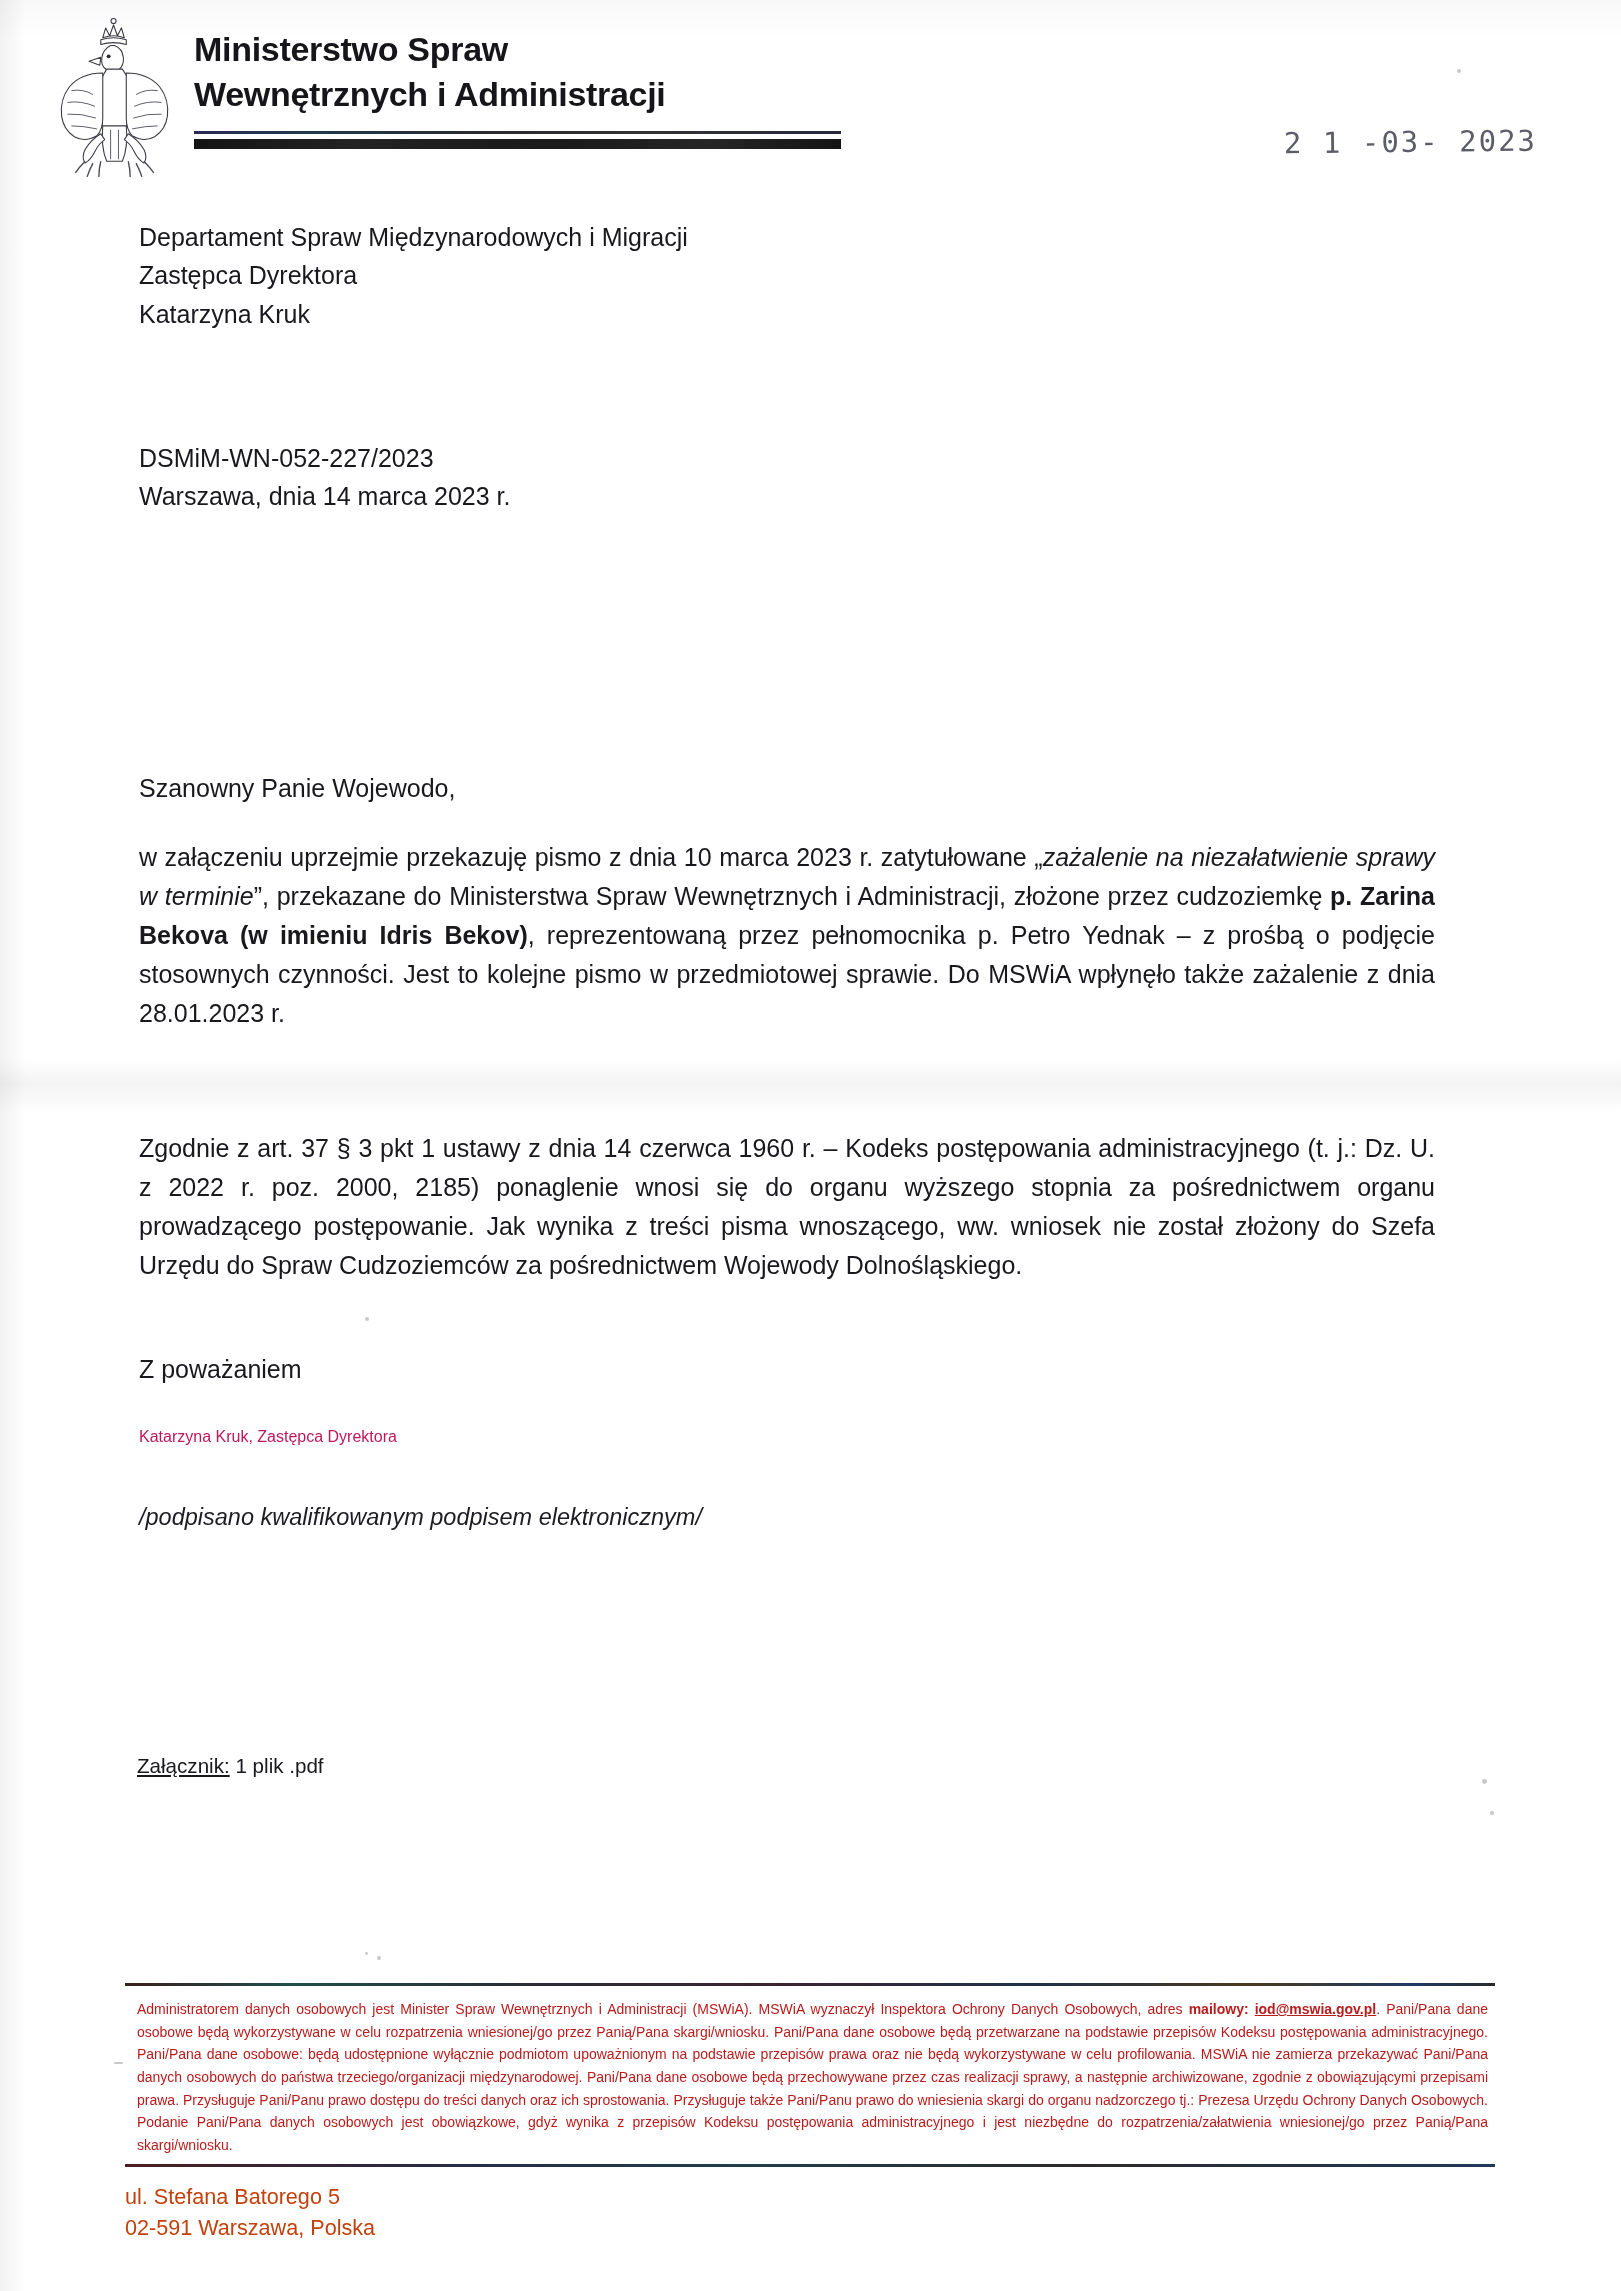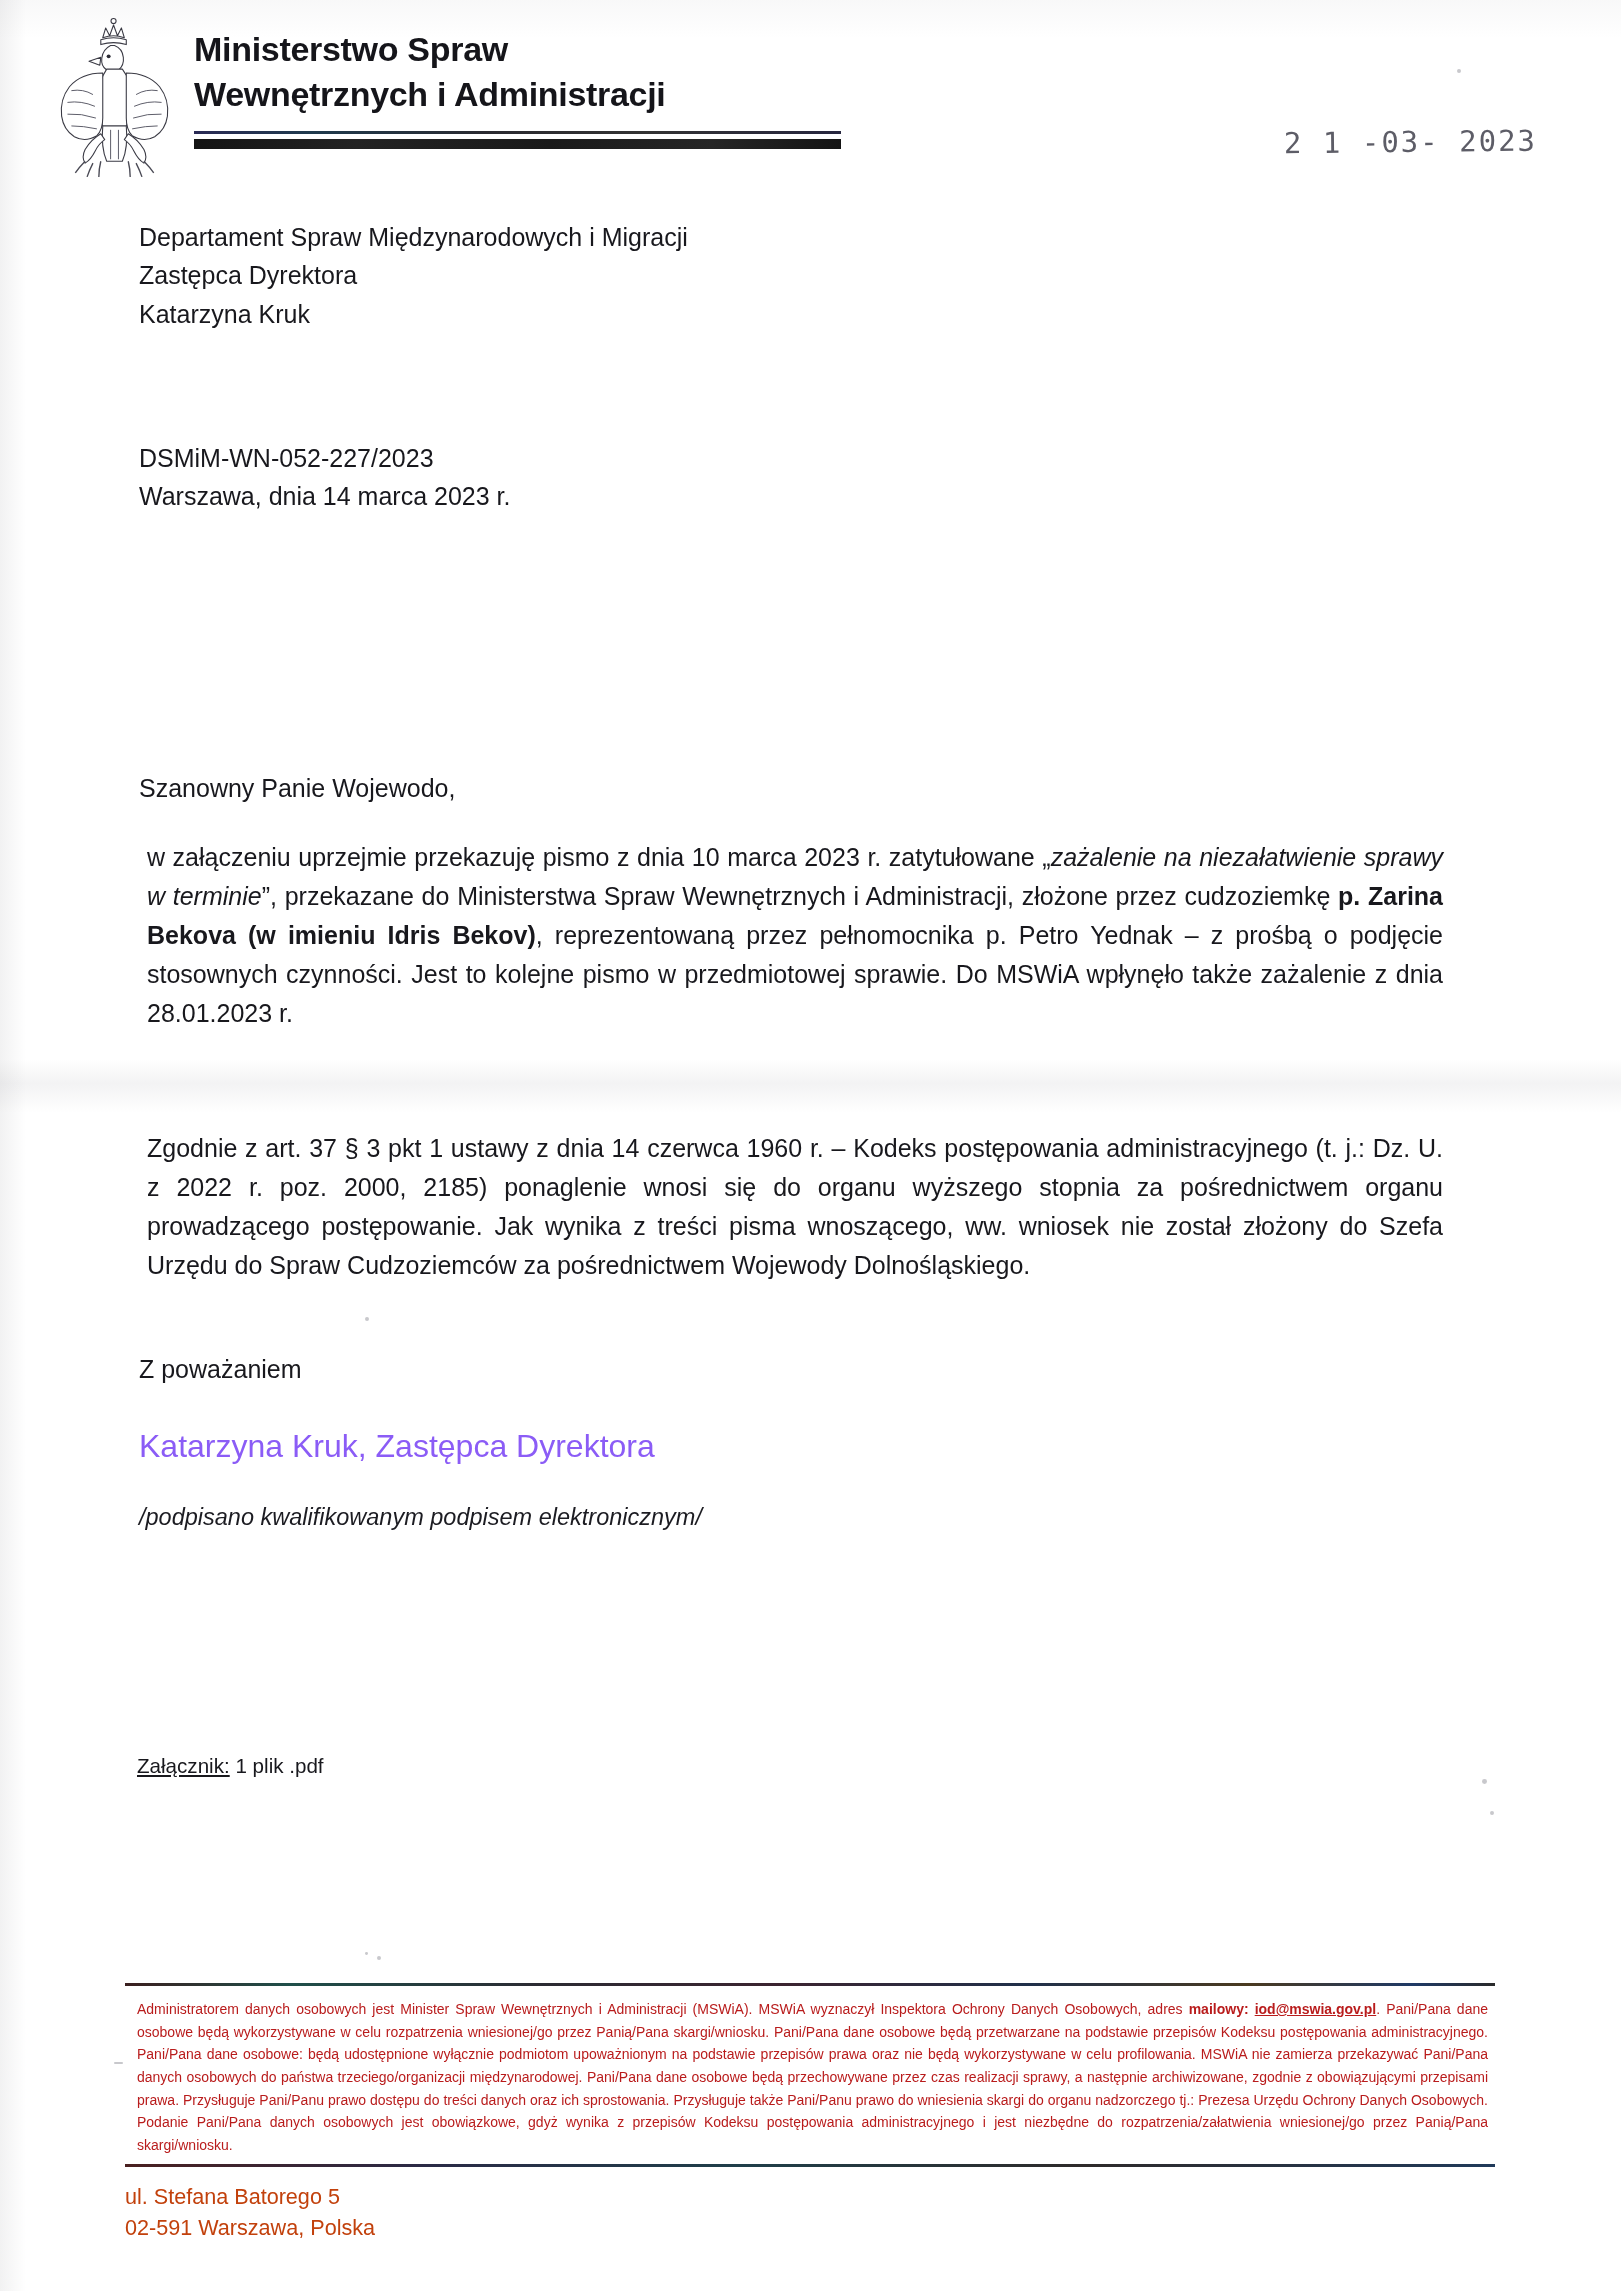--- a/index.html
+++ b/index.html
@@ -136,41 +136,40 @@
 
   .body-para {
     position: absolute;
     left: 139px;
     width: 1296px;
     font-size: 25px;
     line-height: 1.555;
     text-align: justify;
     text-justify: inter-word;
     color: #18181d;
-    margin-left: 8px;
   }
   .para-1 { top: 838px; }
   .para-2 { top: 1129px; }
 
   .body-para b { font-weight: bold; }
   .body-para i { font-style: italic; }
 
   .closing {
     position: absolute;
     left: 139px;
     top: 1355px;
     font-size: 25px;
     color: #18181d;
   }
   .signature {
     position: absolute;
     left: 139px;
     top: 1428px;
-    font-size: 32px;
-    color: #8b5cf6;
+    font-size: 16px;
+    color: #be185d;
   }
   .esignature-note {
     position: absolute;
     left: 139px;
     top: 1488px;
     font-size: 23.5px;
     font-style: italic;
     color: #1c1c22;
     margin-top: 16px;
   }

